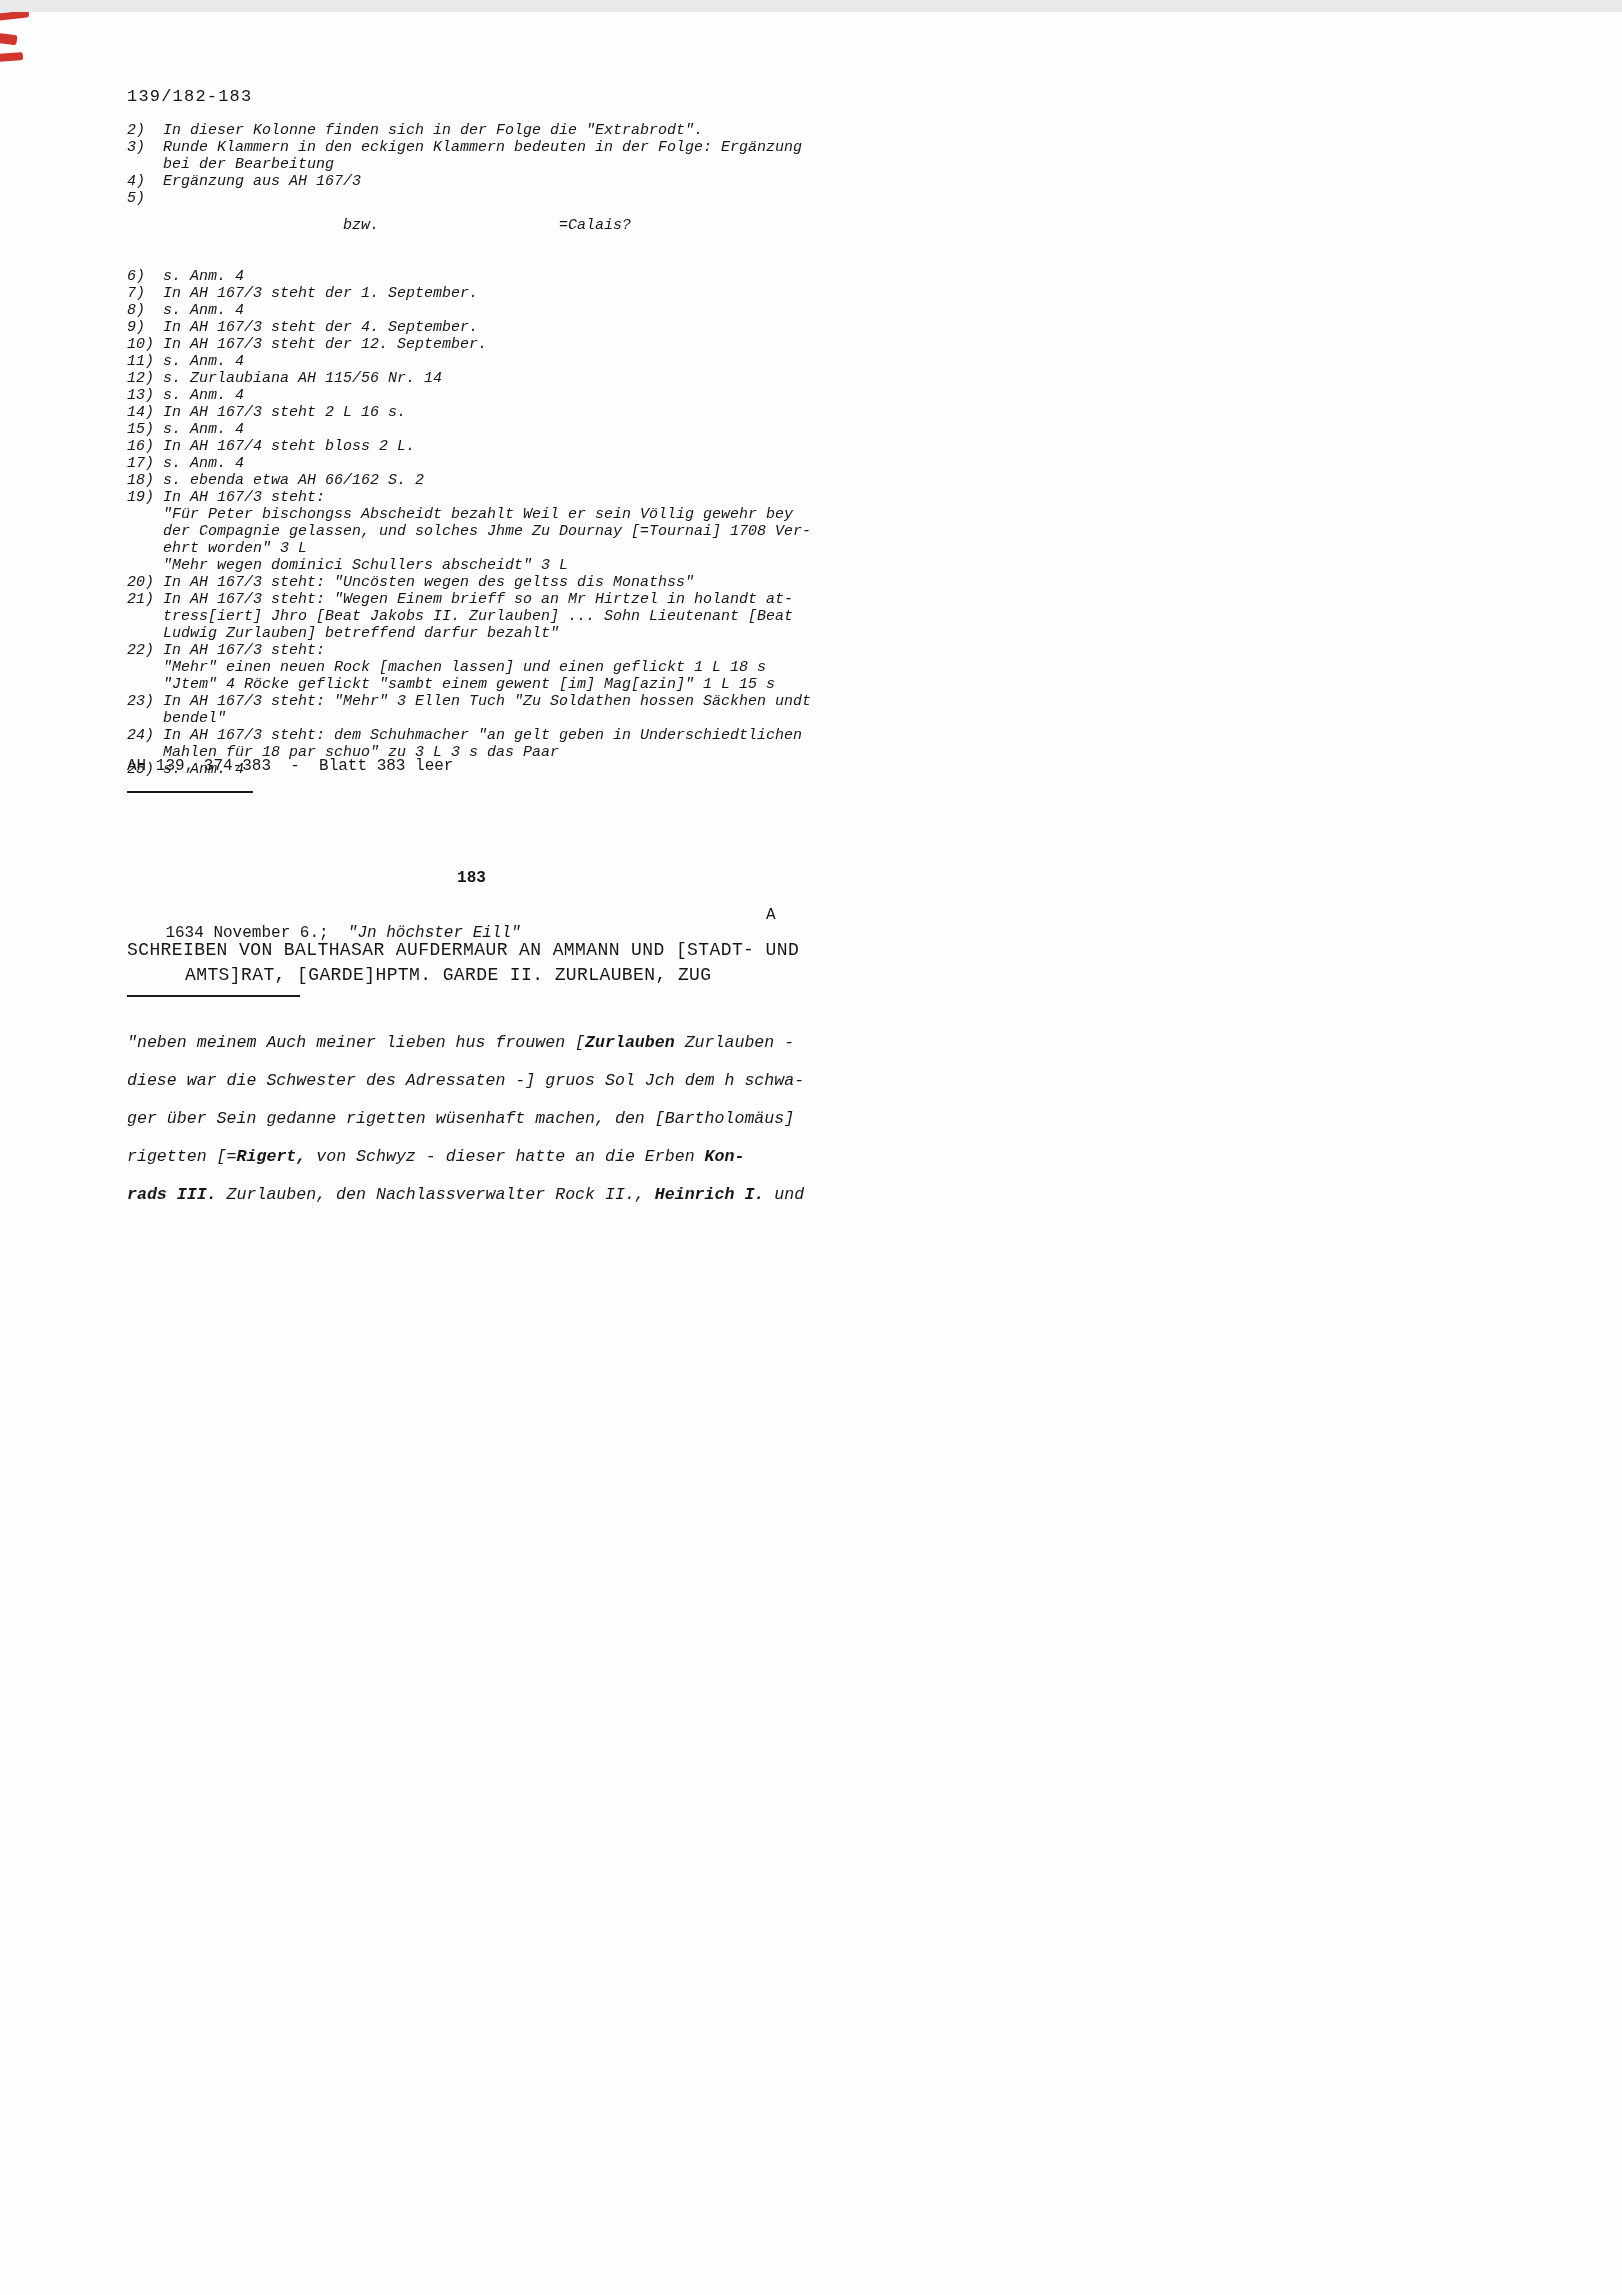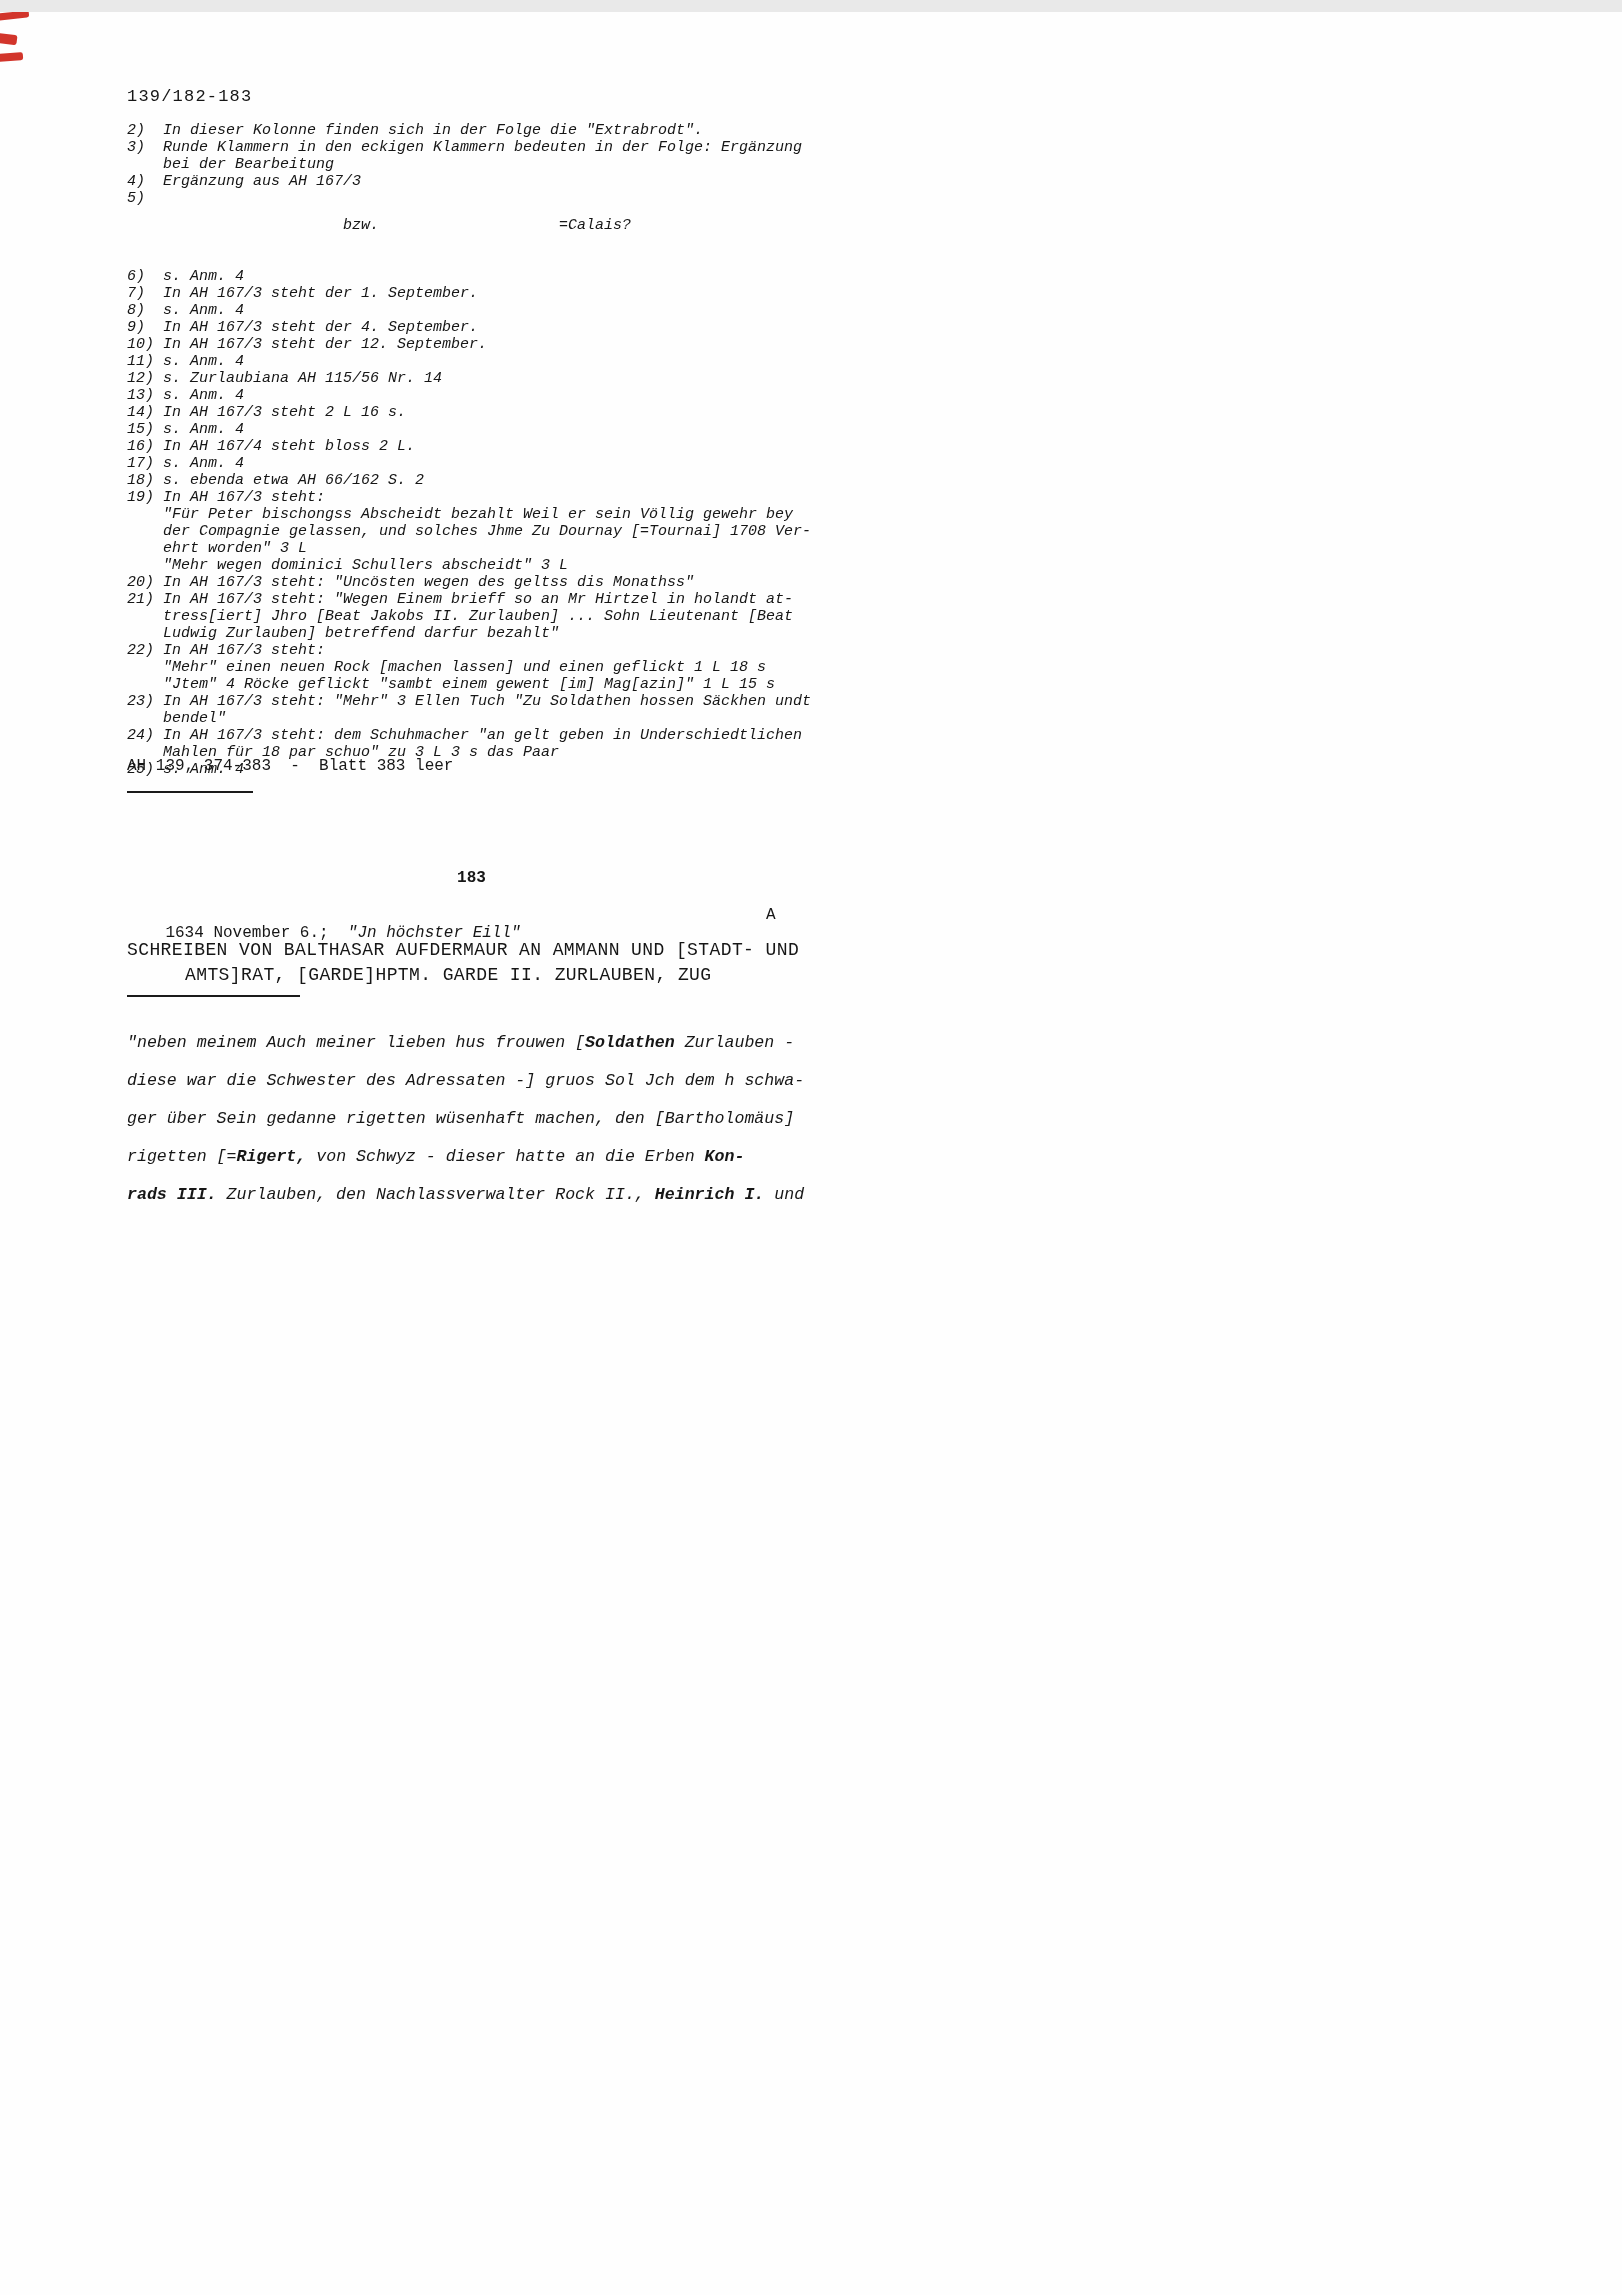--- a/index.html
+++ b/index.html
@@ -142,21 +142,21 @@
     <span>1634 November 6.;  </span><span class="it">"Jn höchster Eill"</span>
     <span class="reg-mark">A</span>
   </div>
 
   <div class="abs title-line" style="top:926px">SCHREIBEN VON BALTHASAR AUFDERMAUR AN AMMANN UND [STADT- UND</div>
   <div class="abs title-line" style="top:951px;padding-left:58px">AMTS]RAT, [GARDE]HPTM. GARDE II. ZURLAUBEN, ZUG</div>
 
   <div class="abs rule" style="left:127px;top:983px;width:173px"></div>
 
   <div class="abs letter">
-    <p class="lt"><span class="bi"></span><span>"neben meinem Auch meiner lieben hus frouwen [</span><span class="bi">Soldathen</span><span> Zurlauben -</span><span class="bi"></span><span></span></p>
+    <p class="lt"><span class="bi"></span><span>"neben meinem Auch meiner lieben hus frouwen [</span><span class="bi">Zurlauben</span><span> Zurlauben -</span><span class="bi"></span><span></span></p>
     <p class="lt"><span class="bi"></span><span>diese war die Schwester des Adressaten -] gruos Sol Jch dem h schwa-</span><span class="bi"></span><span></span><span class="bi"></span><span></span></p>
     <p class="lt"><span class="bi"></span><span>ger über Sein gedanne rigetten wüsenhaft machen, den [Bartholomäus]</span><span class="bi"></span><span></span><span class="bi"></span><span></span></p>
     <p class="lt"><span class="bi"></span><span>rigetten [=</span><span class="bi">Rigert,</span><span> von Schwyz - dieser hatte an die Erben </span><span class="bi">Kon-</span><span></span></p>
     <p class="lt"><span class="bi">rads III.</span><span> Zurlauben, den Nachlassverwalter Rock II., </span><span class="bi">Heinrich I.</span><span> und</span><span class="bi"></span><span></span></p>
   </div>
 
 </div>
 
 
 </body></html>

